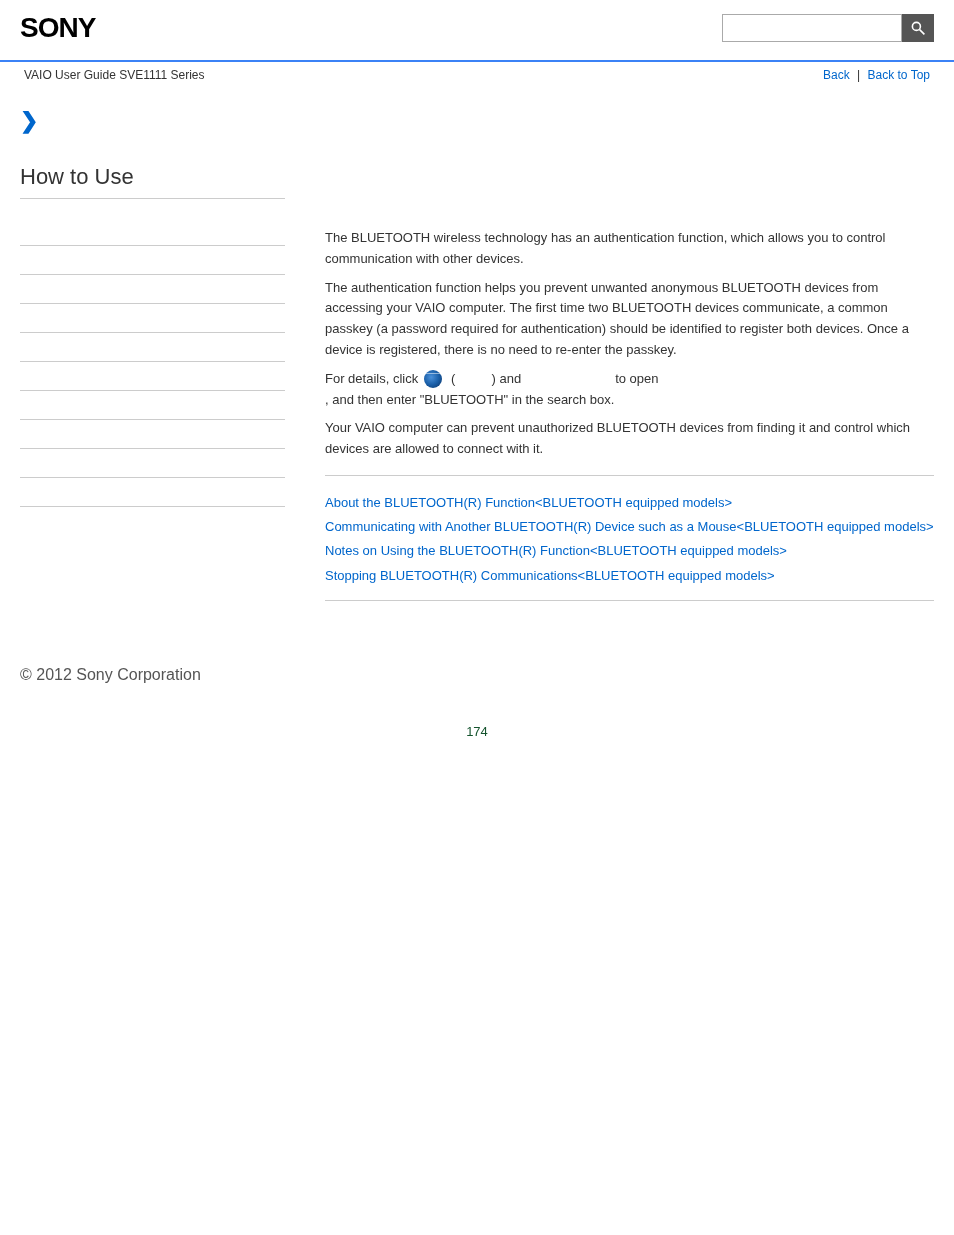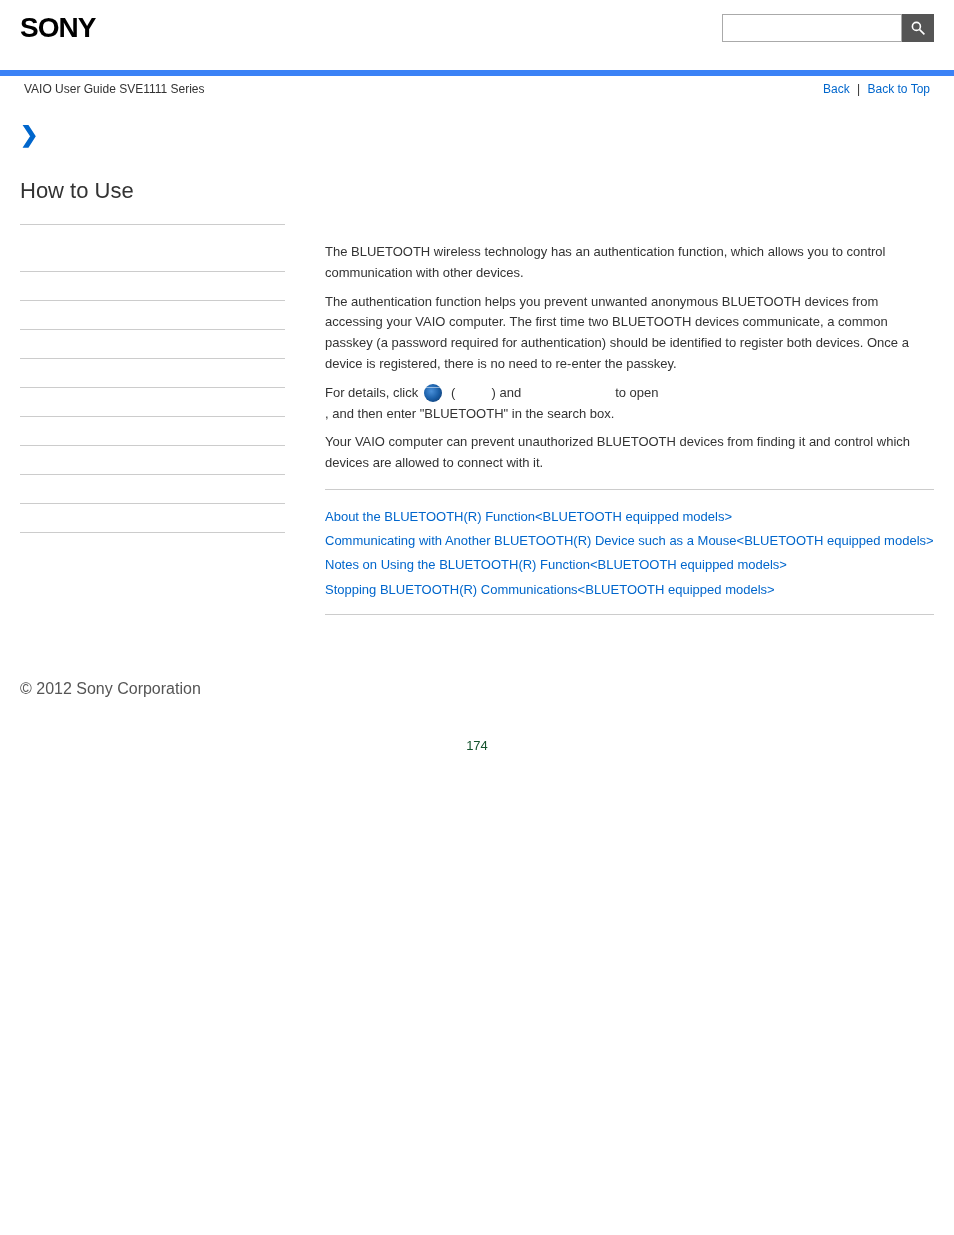--- a/index.html
+++ b/index.html
@@ -10,22 +10,22 @@
       background: #fff;
       width: 954px;
       min-height: 1235px;
     }
 
     
     #header {
       display: flex;
       align-items: center;
       justify-content: space-between;
-      padding: 12px 20px 26px 20px;
-      border-bottom: 6px solid #3b82f6;
+      padding: 12px 20px 16px 20px;
+      border-bottom: 2px solid #3b82f6;
     }
     #sony-logo {
       font-size: 28px;
       font-weight: 900;
       letter-spacing: -1px;
       color: #000;
       font-family: 'Arial Black', Arial, sans-serif;
     }
     #search-area {
       display: flex;
@@ -89,21 +89,21 @@
       font-weight: bold;
       margin-bottom: 30px;
       display: block;
     }
     #how-to-use-title {
       font-size: 22px;
       font-weight: normal;
       color: #333;
       margin-bottom: 18px;
       border-bottom: 1px solid #ccc;
-      padding-bottom: 20px;
+      padding-bottom: 8px;
     }
     .sidebar-item {
       border-bottom: 1px solid #ccc;
       padding: 7px 0;
       font-size: 12px;
       color: #555;
     }
 
     
     #content {

